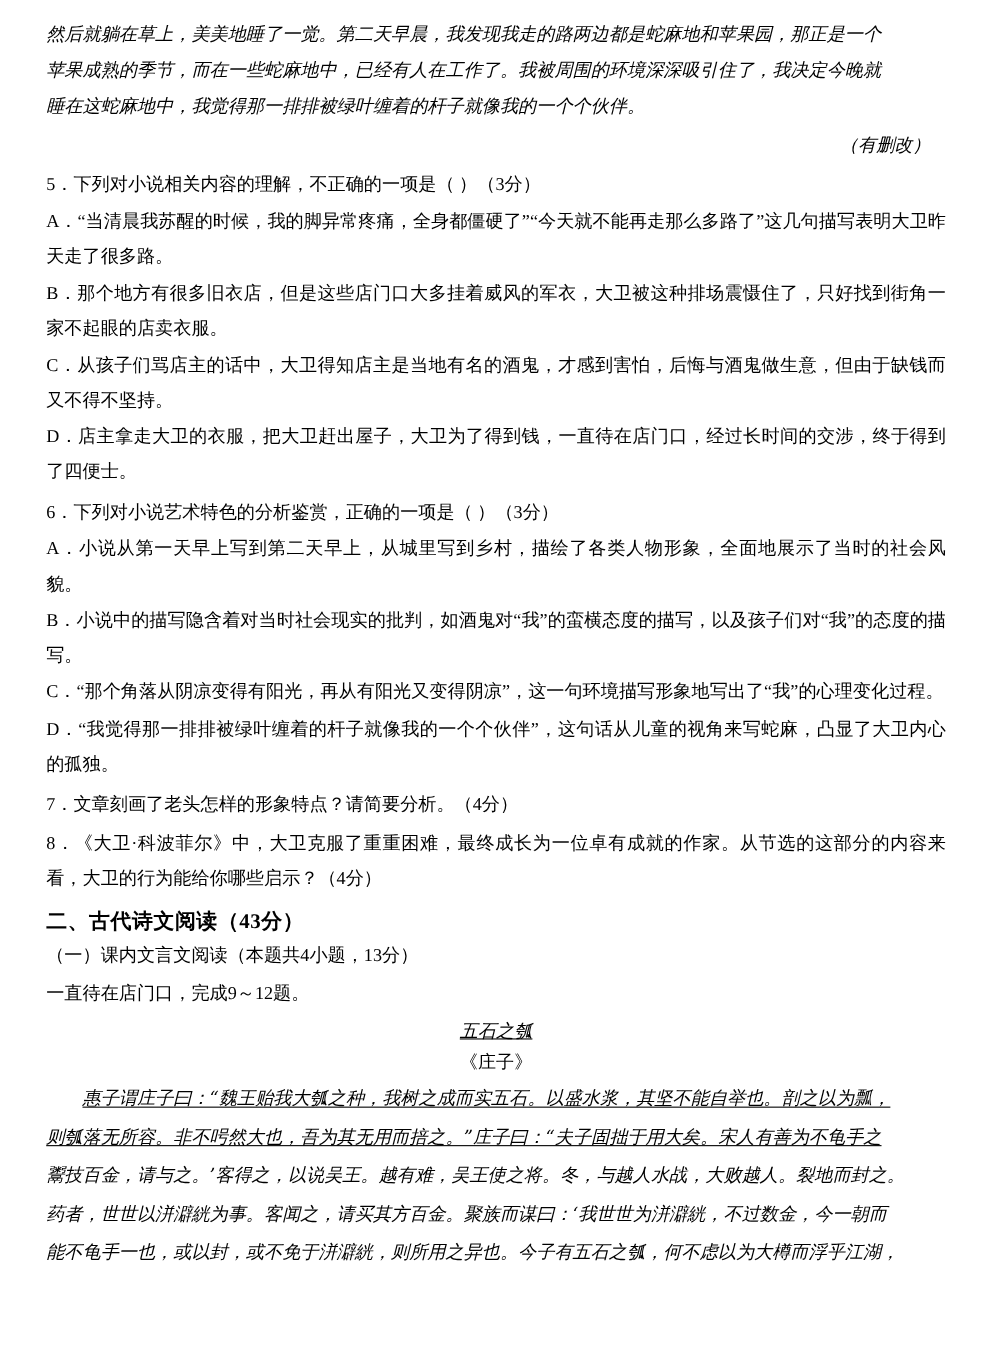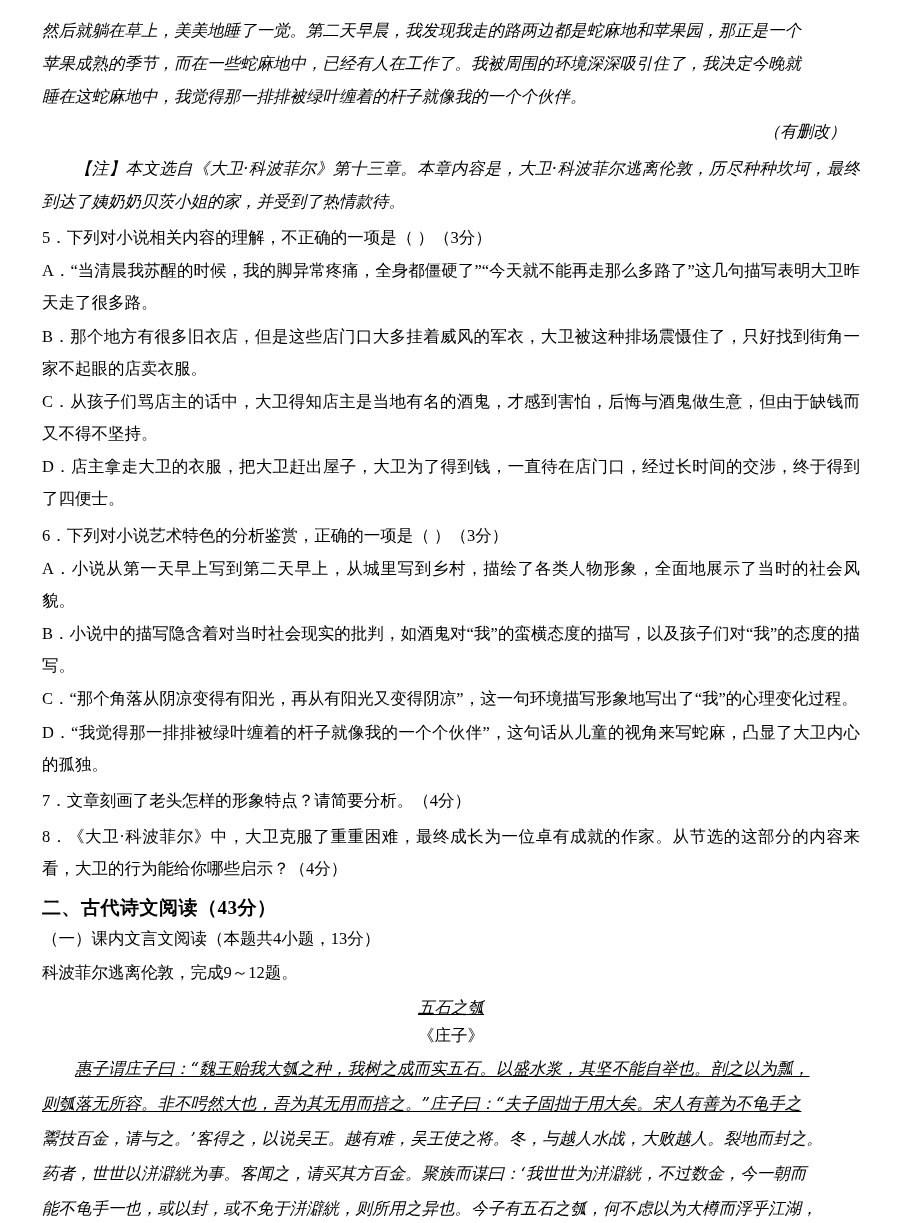--- a/index.html
+++ b/index.html
@@ -109,21 +109,20 @@
 <div class="page">
 
   <div>
     <p class="passage">然后就躺在草上，美美地睡了一觉。第二天早晨，我发现我走的路两边都是蛇麻地和苹果园，那正是一个</p>
     <p class="passage">苹果成熟的季节，而在一些蛇麻地中，已经有人在工作了。我被周围的环境深深吸引住了，我决定今晚就</p>
     <p class="passage">睡在这蛇麻地中，我觉得那一排排被绿叶缠着的杆子就像我的一个个伙伴。</p>
   </div>
 
   <p class="right-align">（有删改）</p>
 
-  <p class="note indent2">【注】本文选自《大卫·科波菲尔》第十三章。本章内容是，大卫·科波菲尔逃离伦敦，历尽种种坎坷，最终到达了姨奶奶贝茨小姐的家，并受到了热情款待。</p>
 
   <div>
     <p class="q">5．下列对小说相关内容的理解，不正确的一项是（    ）（3分）</p>
     <p class="opt">A．“当清晨我苏醒的时候，我的脚异常疼痛，全身都僵硬了”“今天就不能再走那么多路了”这几句描写表明大卫昨天走了很多路。</p>
     <p class="opt">B．那个地方有很多旧衣店，但是这些店门口大多挂着威风的军衣，大卫被这种排场震慑住了，只好找到街角一家不起眼的店卖衣服。</p>
     <p class="opt">C．从孩子们骂店主的话中，大卫得知店主是当地有名的酒鬼，才感到害怕，后悔与酒鬼做生意，但由于缺钱而又不得不坚持。</p>
     <p class="opt">D．店主拿走大卫的衣服，把大卫赶出屋子，大卫为了得到钱，一直待在店门口，经过长时间的交涉，终于得到了四便士。</p>
   </div>
 
   <div>
@@ -132,21 +131,21 @@
     <p class="opt">B．小说中的描写隐含着对当时社会现实的批判，如酒鬼对“我”的蛮横态度的描写，以及孩子们对“我”的态度的描写。</p>
     <p class="opt">C．“那个角落从阴凉变得有阳光，再从有阳光又变得阴凉”，这一句环境描写形象地写出了“我”的心理变化过程。</p>
     <p class="opt">D．“我觉得那一排排被绿叶缠着的杆子就像我的一个个伙伴”，这句话从儿童的视角来写蛇麻，凸显了大卫内心的孤独。</p>
   </div>
 
   <p class="q">7．文章刻画了老头怎样的形象特点？请简要分析。（4分）</p>
   <p class="q">8．《大卫·科波菲尔》中，大卫克服了重重困难，最终成长为一位卓有成就的作家。从节选的这部分的内容来看，大卫的行为能给你哪些启示？（4分）</p>
 
   <p class="section-title">二、古代诗文阅读（43分）</p>
   <p class="sub">（一）课内文言文阅读（本题共4小题，13分）</p>
-  <p class="sub">科波菲尔逃离伦敦，完成9～12题。</p>
+  <p class="sub">一直待在店门口，完成9～12题。</p>
 
   <p class="poem-title">五石之瓠</p>
   <p class="poem-author">《庄子》</p>
 
   <div>
     <p class="classic indent2"><span class="u">惠子谓庄子曰：“魏王贻我大瓠之种，我树之成而实五石。以盛水浆，其坚不能自举也。剖之以为瓢，</span></p>
     <p class="classic"><span class="u">则瓠落无所容。非不呺然大也，吾为其无用而掊之。”庄子曰：“夫子固拙于用大矣。宋人有善为不龟手之</span></p>
     <p class="classic">鬻技百金，请与之。’客得之，以说吴王。越有难，吴王使之将。冬，与越人水战，大败越人。裂地而封之。</p>
     <p class="classic">药者，世世以洴澼絖为事。客闻之，请买其方百金。聚族而谋曰：‘我世世为洴澼絖，不过数金，今一朝而</p>
     <p class="classic">能不龟手一也，或以封，或不免于洴澼絖，则所用之异也。今子有五石之瓠，何不虑以为大樽而浮乎江湖，</p>

